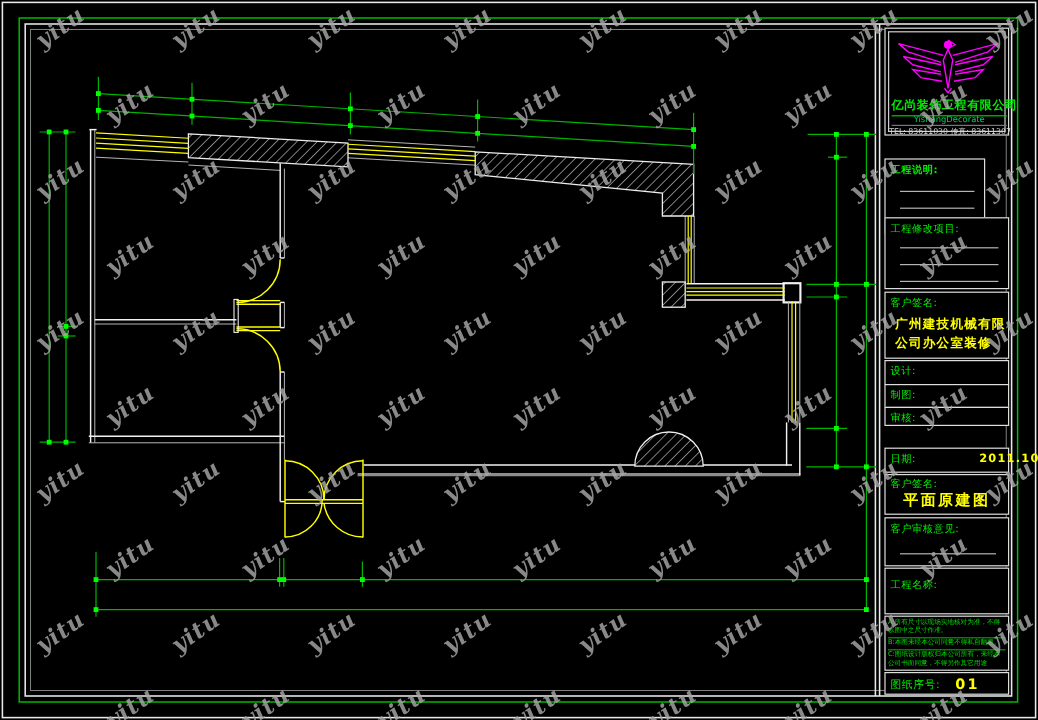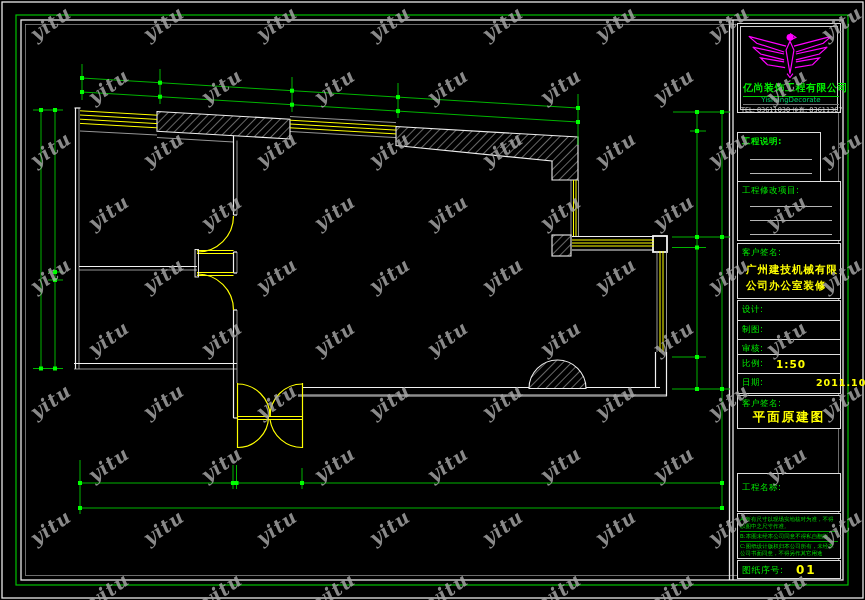--- a/index.html
+++ b/index.html
@@ -268,34 +268,34 @@
 
   <div class="tb-box" style="left:737px;top:300px;width:104px;height:21px;">
     <div class="tb-label">设计:</div>
   </div>
   <div class="tb-box" style="left:737px;top:320px;width:104px;height:20px;">
     <div class="tb-label">制图:</div>
   </div>
   <div class="tb-box" style="left:737px;top:339px;width:104px;height:16px;">
     <div class="tb-label">审核:</div>
   </div>
-  <div class="tb-box" style="left:737px;top:354px;width:104px;height:20px;">
-    <div class="tb-label">比例:</div>
-    <div class="row-val">1:50</div>
-  </div>
   <div class="tb-box" style="left:737px;top:373px;width:104px;height:21px;">
     <div class="tb-label">日期:</div>
     <div class="row-val" style="font-size:9.5px;margin-left:40px;">2011.10.15</div>
   </div>
 
   <div class="tb-box" style="left:737px;top:395px;width:104px;height:34px;">
     <div class="tb-label" style="top:2px;">客户签名:</div>
     <div class="dwg-name">平面原建图</div>
   </div>
 
+  <div class="tb-box" style="left:737px;top:431px;width:104px;height:41px;">
+    <div class="tb-label">客户审核意见:</div>
+    <div class="blankline" style="left:12px;right:10px;top:29px;"></div>
+  </div>
 
   <div class="tb-box" style="left:737px;top:473px;width:104px;height:39px;">
     <div class="tb-label" style="top:8px;">工程名称:</div>
   </div>
 
   <div class="tb-box" style="left:737px;top:513px;width:104px;height:46px;padding-top:1px;">
     <div class="note">A:所有尺寸以现场实地核对为准，不得以图中之尺寸作准。</div>
     <div class="note">B:本图未经本公司同意不得私自翻版。</div>
     <div class="note" style="border-bottom:none;">C:图纸设计版权归本公司所有，未经本公司书面同意，不得另作其它用途</div>
   </div>

